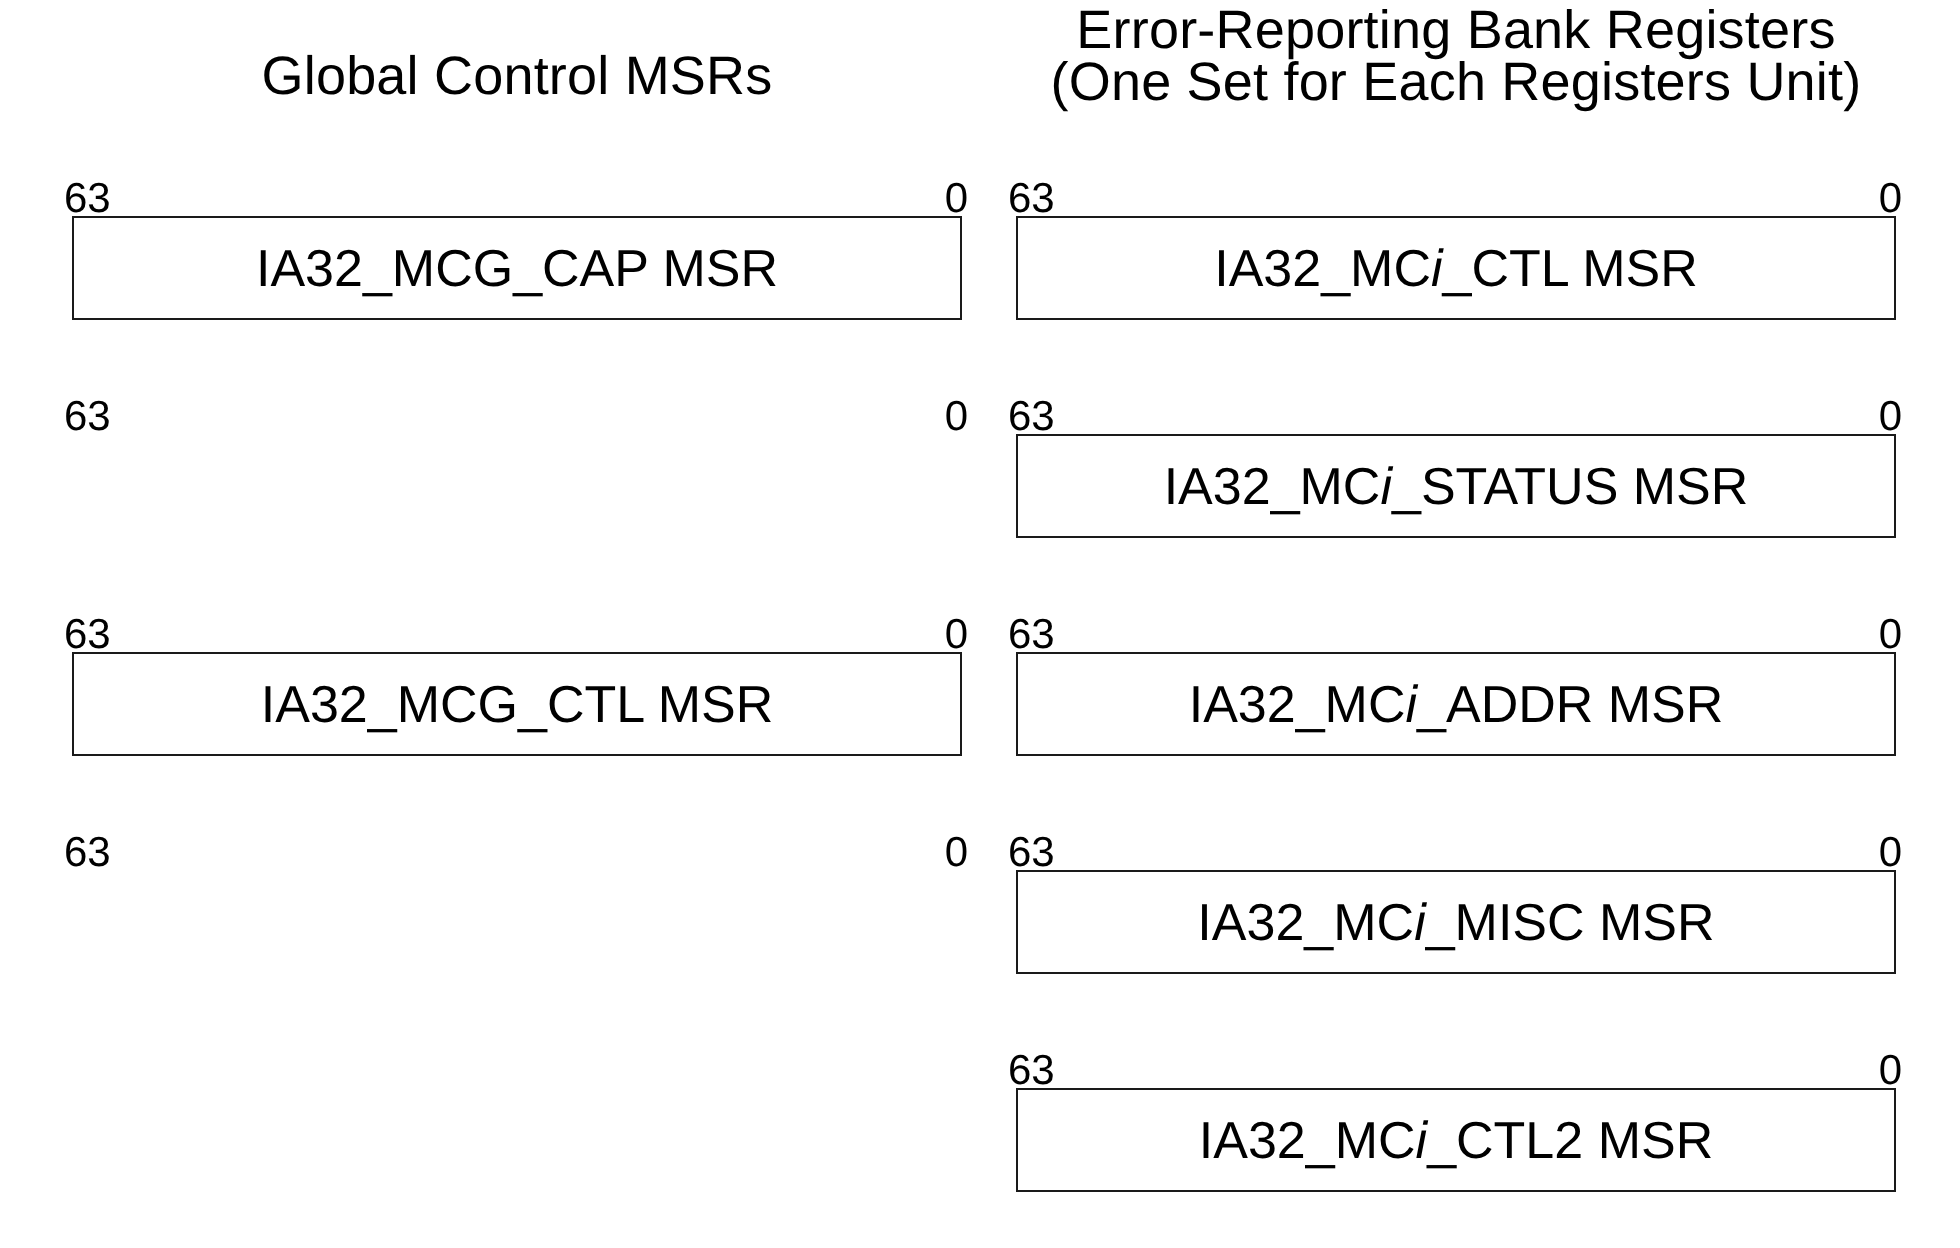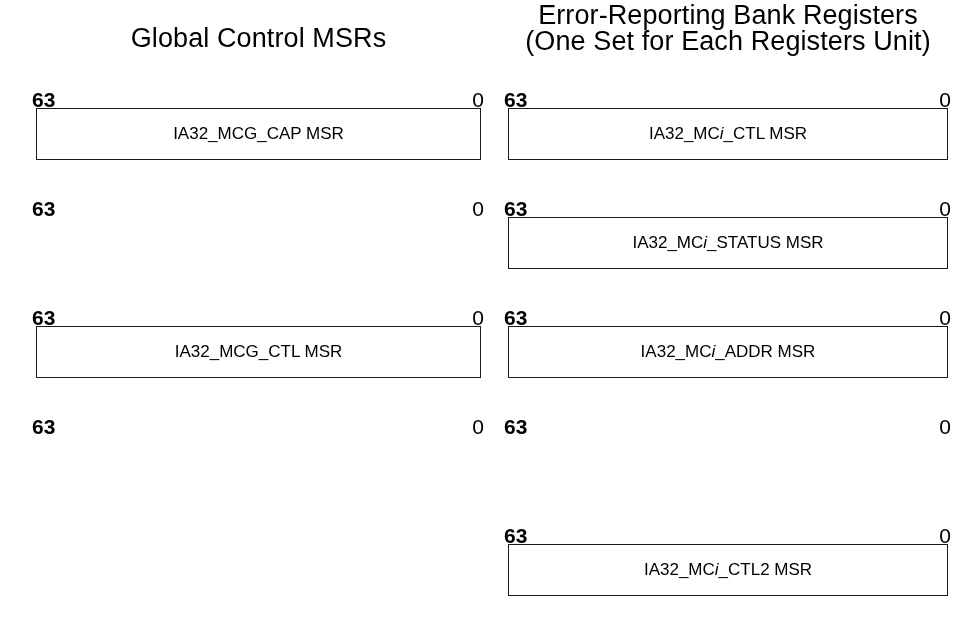--- a/index.html
+++ b/index.html
@@ -49,38 +49,38 @@
   .bit-labels {
     position: relative;
     height: 26px;
   }
   .bit-label {
     position: absolute;
     bottom: -2px;
     font-size: 21px;
     line-height: 21px;
   }
-  .bit-label-msb { left: 0px; transform: translateX(-4px); font-weight: bold; }
+  .bit-label-msb { left: 0px; transform: translateX(-4px); }
   .bit-label-lsb { right: 0px; transform: translateX(3px); }
 
   .register-box {
     position: relative;
     height: 52px;
     border: 1.6px solid #1a1a1a;
     background: #ffffff;
     box-sizing: border-box;
   }
   .register-name {
     position: absolute;
     left: 0;
     right: 0;
     top: 50%;
     transform: translateY(-50%);
     text-align: center;
-    font-size: 17px;
+    font-size: 26px;
     line-height: 24px;
     white-space: nowrap;
   }
   .register-name i {
     font-style: italic;
   }
 </style>
 </head>
 <body>
 
@@ -160,20 +160,23 @@
       <div class="register-box">
         <div class="register-name"><span>IA32_MC</span><i>i</i><span>_ADDR MSR</span></div>
       </div>
     </div>
 
     <div class="register-row" style="top:409px">
       <div class="bit-labels">
         <span class="bit-label bit-label-msb">63</span>
         <span class="bit-label bit-label-lsb">0</span>
       </div>
+      <div class="register-box">
+        <div class="register-name"><span>IA32_MC</span><i>i</i><span>_MISC MSR</span></div>
+      </div>
     </div>
 
     <div class="register-row" style="top:518px">
       <div class="bit-labels">
         <span class="bit-label bit-label-msb">63</span>
         <span class="bit-label bit-label-lsb">0</span>
       </div>
       <div class="register-box">
         <div class="register-name"><span>IA32_MC</span><i>i</i><span>_CTL2 MSR</span></div>
       </div>

